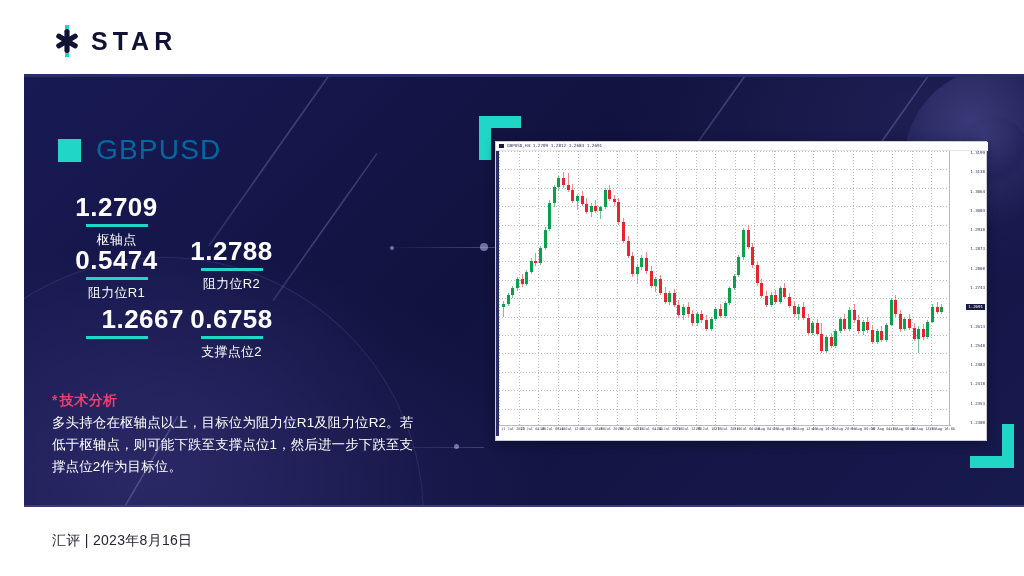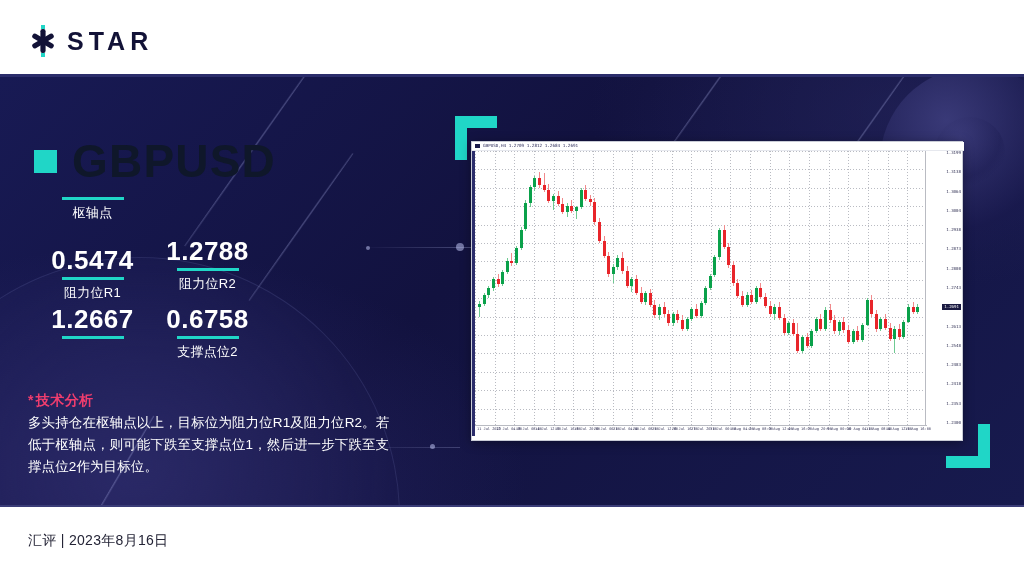--- a/index.html
+++ b/index.html
@@ -3,21 +3,21 @@
 <meta charset="utf-8">
 <style>
   * { margin:0; padding:0; box-sizing:border-box; }
   html,body { width:1024px; height:576px; }
   body {
     font-family:"Liberation Sans","DejaVu Sans",sans-serif;
     background:#ffffff;
     overflow:hidden;
     position:relative;
   }
-  #page { position:relative; width:918px; height:576px; background:#fff; }
+  #page { position:relative; width:918px; height:576px; background:#fff;margin-left:24px; }
 
   
   .header {
     position:absolute; left:0; top:0; width:1024px; height:76px;
     background:#ffffff;
   }
   .header-rule {
     position:absolute; left:0; top:74px; width:1024px; height:3px;
     background:#2b2d6b;
   }
@@ -65,38 +65,38 @@
     background:radial-gradient(circle at 50% 40%, rgba(48,48,110,.45), rgba(20,20,71,0) 70%);
   }
 
   
   .title-row {
     position:absolute; left:34px; top:134px;
     display:flex; align-items:center; gap:15px;
   }
   .title-square { width:23px; height:23px; background:#20d6c7; }
   .pair-title {
-    color:#0f172a; font-size:46px; font-weight:700; letter-spacing:1.2px;
+    color:#0369a1; font-size:28px; font-weight:400; letter-spacing:1.2px;
   }
 
   .quote { position:absolute; text-align:center; }
   .quote .val {
     color:#ffffff; font-weight:700; font-size:26px; letter-spacing:.5px;
     line-height:1.05;
   }
   .quote .bar {
     width:62px; height:2.5px; background:#20d6c7; margin:3px auto 4px auto;
   }
   .quote .lbl {
     color:#ffffff; font-size:13px; font-weight:500; letter-spacing:.3px;
   }
   .q-pivot { left:25px;  top:194px; width:135px; }
   .q-r1    { left:25px;  top:247px; width:135px; }
   .q-r2    { left:140px; top:238px; width:135px; }
-  .q-s1    { left:25px;  top:306px; width:135px; }
+  .q-s1    { left:25px;  top:306px; width:135px;text-align:right; }
   .q-s2    { left:140px; top:306px; width:135px; }
 
   .ta-title {
     position:absolute; left:28px; top:392px;
     color:#ef3d6e; font-size:14px; font-weight:700; letter-spacing:.4px;
   }
   .ta-title .star { color:#ef3d6e; margin-right:2px; }
   .ta-body {
     position:absolute; left:28px; top:412px; width:372px;
     color:#ffffff; font-size:13.5px; font-weight:500; line-height:1.62;
@@ -238,20 +238,21 @@
         <span class="v"></span>
     </div>
   </div>
 
   <div class="title-row">
     <div class="title-square"></div>
     <div class="pair-title">GBPUSD</div>
   </div>
 
   <div class="quote q-pivot">
+    <div class="val">1.2709</div>
     <div class="bar"></div>
     <div class="lbl">枢轴点</div>
   </div>
   <div class="quote q-r1">
     <div class="val">0.5474</div>
     <div class="bar"></div>
     <div class="lbl">阻力位R1</div>
   </div>
   <div class="quote q-r2">
     <div class="val">1.2788</div>

